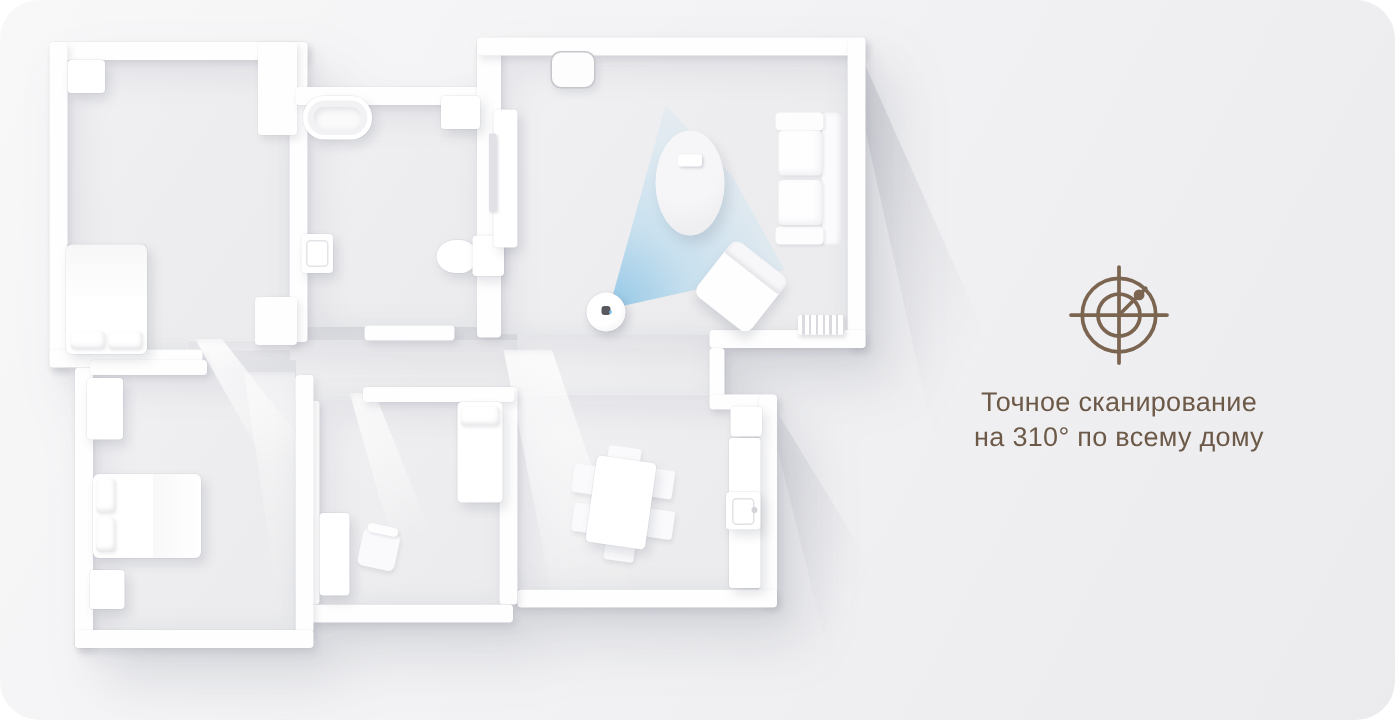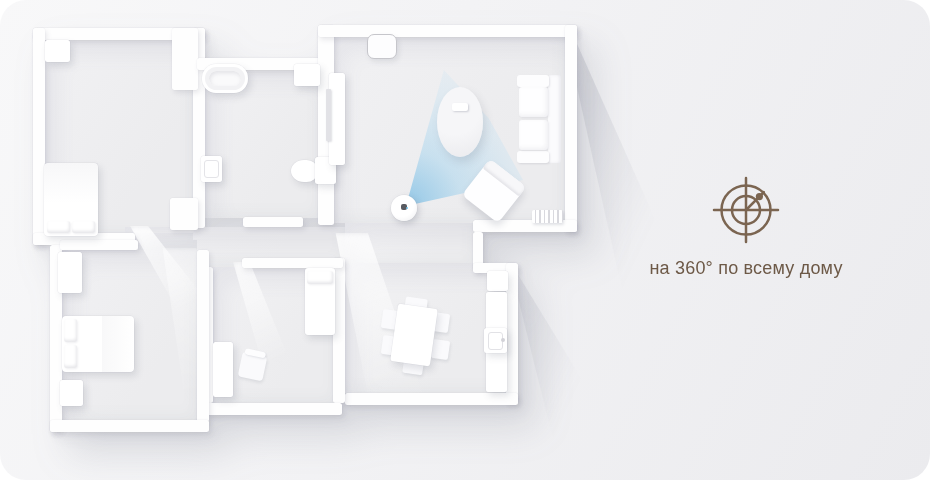--- a/index.html
+++ b/index.html
@@ -178,16 +178,17 @@
         <g stroke="#7b6551" stroke-width="2.5" stroke-linecap="round">
           <circle cx="37" cy="37" r="24.5"></circle>
           <circle cx="37" cy="37" r="14"></circle>
           <line x1="5" y1="37" x2="69" y2="37"></line>
           <line x1="37" y1="5" x2="37" y2="69"></line>
           <line x1="37" y1="37" x2="54.8" y2="19.2"></line>
         </g>
         <circle cx="50.4" cy="23.6" r="3.6" fill="#7b6551"></circle>
       </svg>
     </div>
-    <p>на 360° по всему дому</p>
+    <p>Точное сканирование</p>
+    <p>на 310° по всему дому</p>
   </div>
 
 </div>
 
 </body></html>

